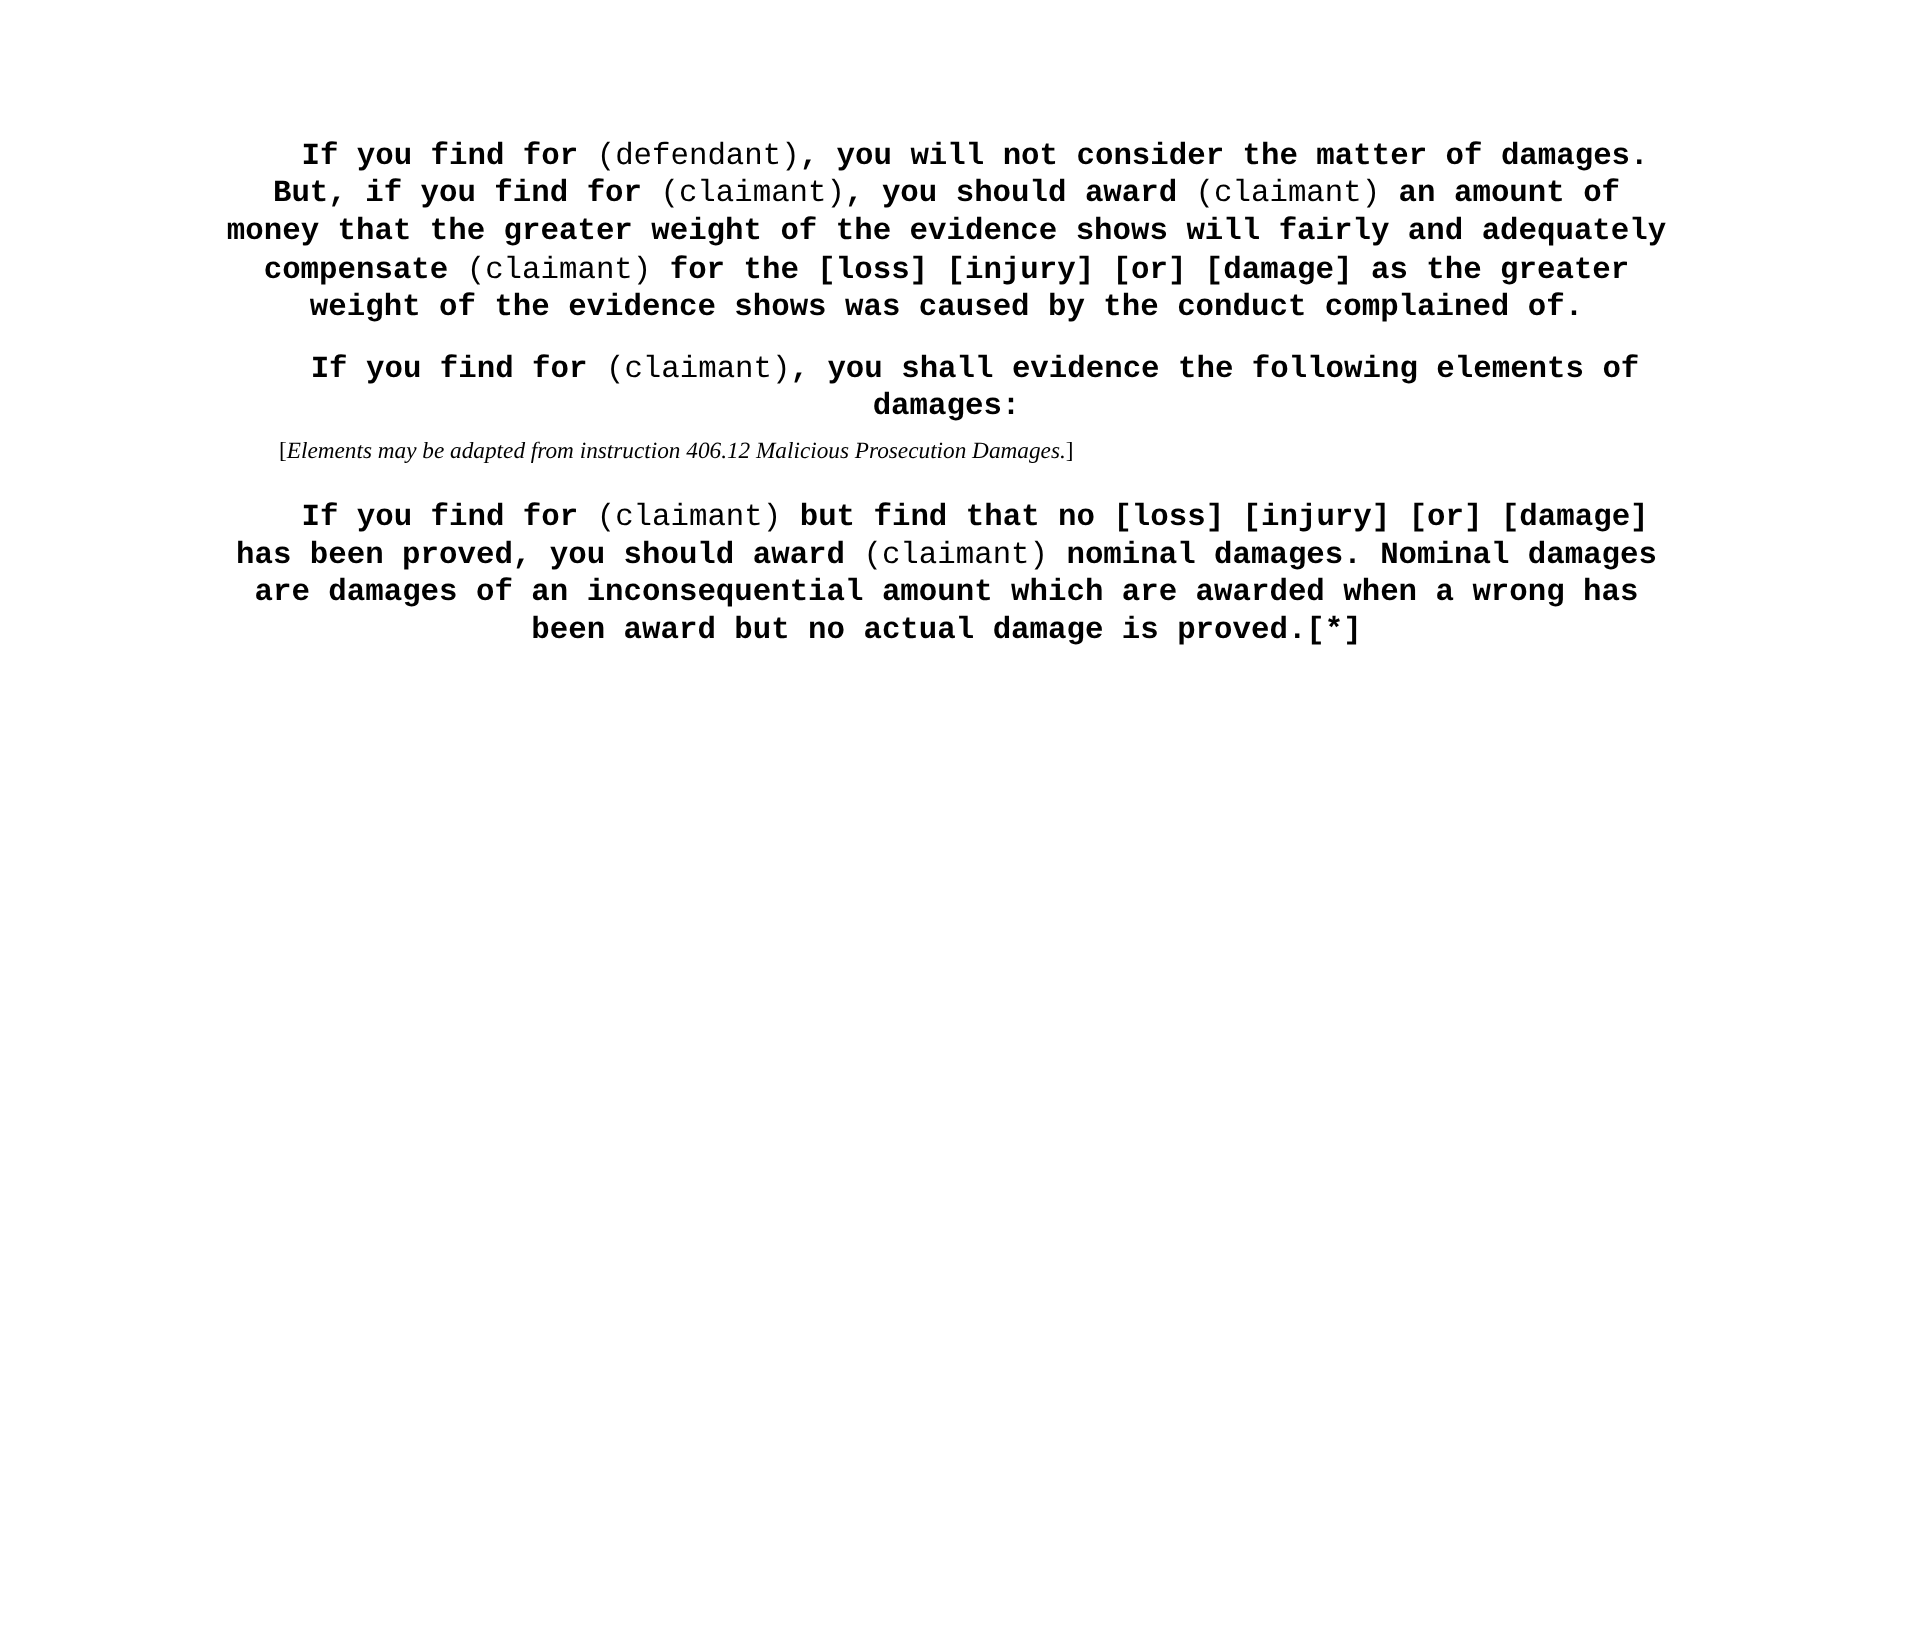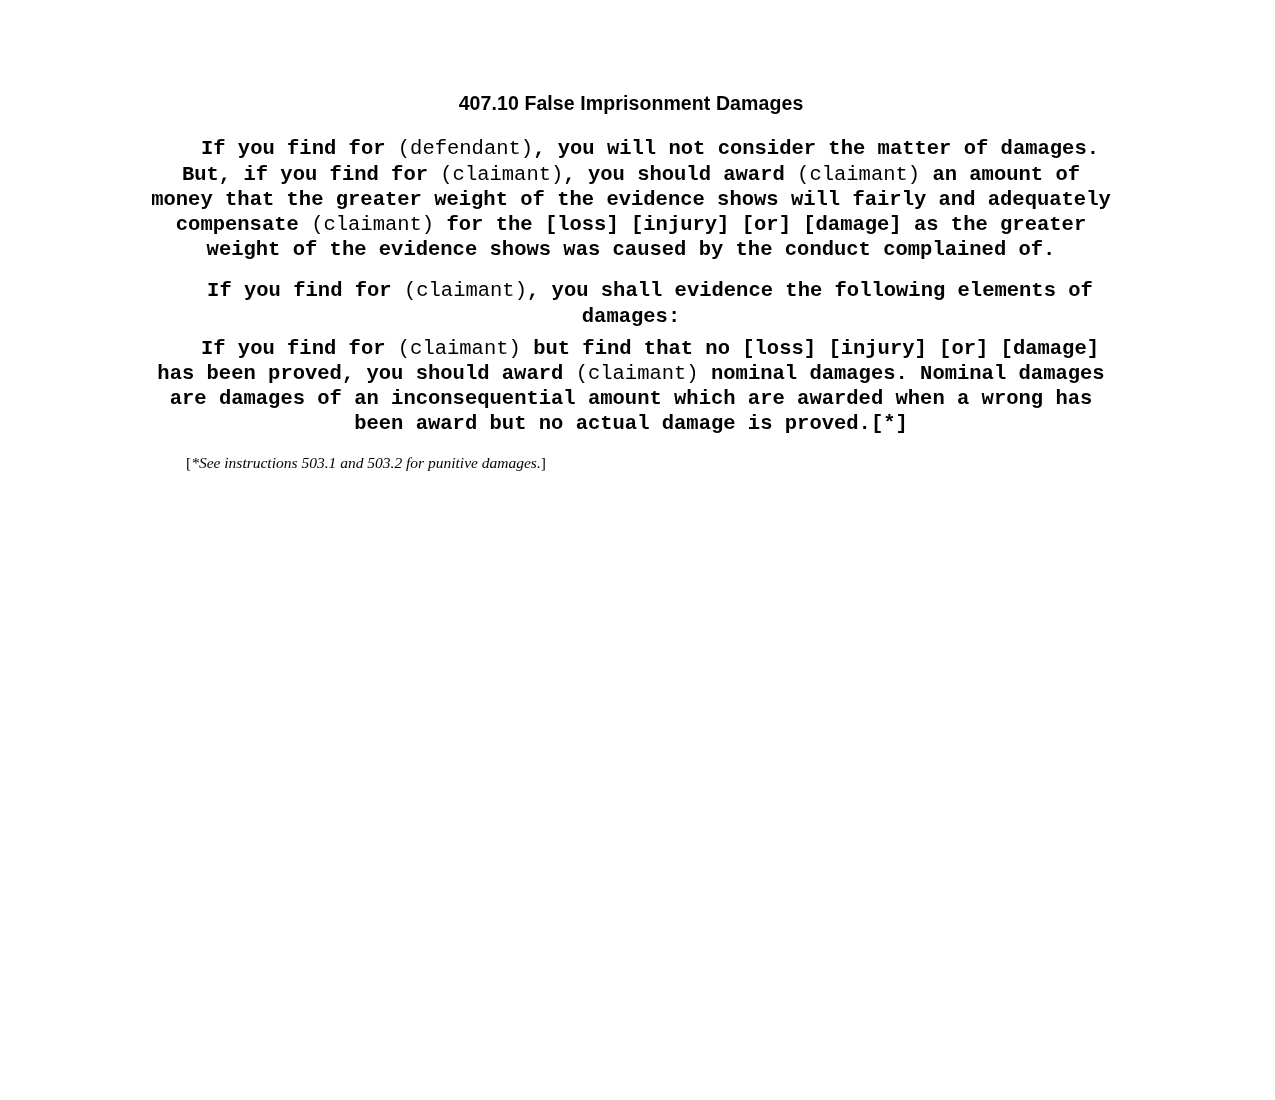--- a/index.html
+++ b/index.html
@@ -75,33 +75,32 @@
     padding-left: 38px;
     margin-top: 4px;
   }
 </style>
 </head>
 <body>
 
 <div class="page">
   <div class="content">
 
-    <h1 class="doc-title">407.10 False Imprisonment Damages</h1>
 
     <p class="para">
       <span class="indent"></span><span>If you find for </span><span class="plain">(defendant)</span><span>, you will not consider the matter of damages. But, if you find for </span><span class="plain">(claimant)</span><span>, you should award </span><span class="plain">(claimant)</span><span> an amount of money that the greater weight of the evidence shows will fairly and adequately compensate </span><span class="plain">(claimant)</span><span> for the [loss] [injury] [or] [damage] as the greater weight of the evidence shows was caused by the conduct complained of.</span>
     </p>
 
     <p class="para p2">
       <span class="indent"></span><span>If you find for </span><span class="plain">(claimant)</span><span>, you shall evidence the following elements of damages:</span>
     </p>
 
+    <p class="note note1">
+      <span class="brk">[</span><span>Elements may be adapted from instruction 406.12 Malicious Prosecution Damages.</span><span class="brk">]</span>
+    </p>
 
     <p class="para">
       <span class="indent"></span><span>If you find for </span><span class="plain">(claimant)</span><span> but find that no [loss] [injury] [or] [damage] has been proved, you should award </span><span class="plain">(claimant)</span><span> nominal damages. Nominal damages are damages of an inconsequential amount which are awarded when a wrong has been award but no actual damage is proved.[*]</span>
     </p>
 
-    <p class="note note2">
-      <span class="brk">[</span><span>*See instructions 503.1 and 503.2 for punitive damages.</span><span class="brk">]</span>
-    </p>
 
   </div>
 </div>
 
 </body></html>

